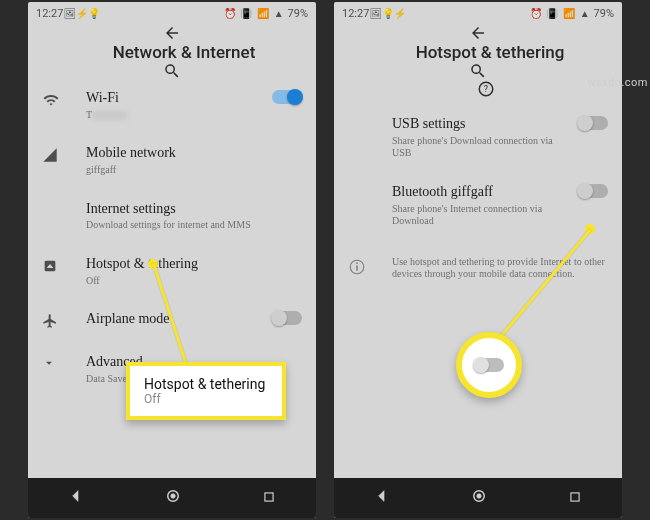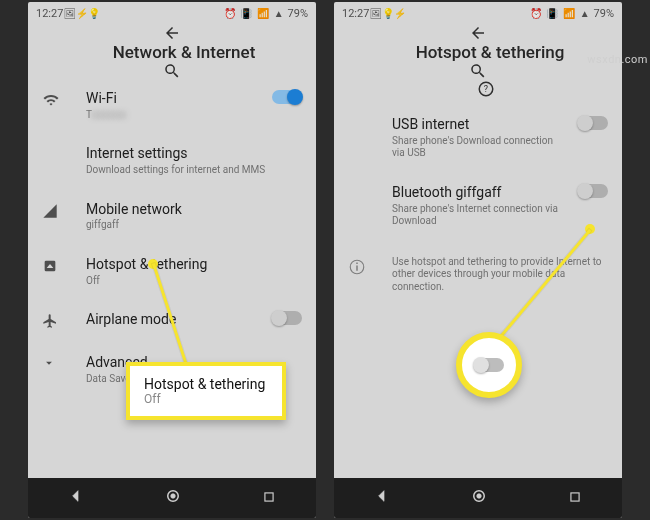--- a/index.html
+++ b/index.html
@@ -74,21 +74,21 @@
   }
   .row-icon {
     width: 44px;
     display:flex;
     align-items:flex-start;
     justify-content:flex-start;
     color:#555;
     font-size:15px;
     padding-top:2px;
   }
-  .row-body { flex:1; }
+  .row-body { flex:1;font-family:Liberation Serif, serif; }
   .row-title {
     font-size: 14px;
     color:#222;
     line-height:1.2;
     margin-bottom:2px;
   }
   .row-sub {
     font-size: 10px;
     color:#7a7a7a;
     line-height:1.25;
@@ -165,21 +165,21 @@
     align-items:center;
     justify-content:center;
   }
   .watermark {
     position:absolute;
     right:2px;
     color:#cfcfcf;
     font-size:11px;
     letter-spacing:0.5px;
   }
-  .watermark.top { top: 53px; }
+  .watermark.top { top: 76px; }
   .status-ic { font-size:10px; }
   .blurred {
     color: transparent;
     text-shadow: 0 0 6px #999;
   }
 </style>
 </head>
 <body>
 
 <div class="canvas">
@@ -225,36 +225,36 @@
         <div class="row-body">
           <div class="row-title">Wi-Fi</div>
           <div class="row-sub"><span>T</span><span class="blurred">xxxxxxx</span></div>
         </div>
         <div class="row-ctrl">
             <div class="toggle on"></div>
           </div>
       </div>
 
       <div class="row">
+        <div class="row-icon">
+            <svg width="16" height="16" viewBox="0 0 24 24">
+              <path fill="#555" d="M2 22h20V2z"></path>
+            </svg>
+          </div>
+        <div class="row-body">
+          <div class="row-title">Mobile network</div>
+          <div class="row-sub">giffgaff</div>
+        </div>
+      </div>
+
+      <div class="row">
         <div class="row-icon"></div>
         <div class="row-body">
           <div class="row-title">Internet settings</div>
           <div class="row-sub">Download settings for internet and MMS</div>
-        </div>
-      </div>
-
-      <div class="row">
-        <div class="row-icon">
-            <svg width="16" height="16" viewBox="0 0 24 24">
-              <path fill="#555" d="M2 22h20V2z"></path>
-            </svg>
-          </div>
-        <div class="row-body">
-          <div class="row-title">Mobile network</div>
-          <div class="row-sub">giffgaff</div>
         </div>
       </div>
 
       <div class="row">
         <div class="row-icon">
             <svg width="16" height="16" viewBox="0 0 24 24">
               <rect x="4" y="4" width="16" height="16" rx="2" fill="#555"></rect>
               <path fill="#e9e9e9" d="M12 9l-5 6h10z"></path>
             </svg>
           </div>
@@ -356,21 +356,21 @@
     <div class="list">
       <div class="row">
         <div class="row-icon"></div>
         <div class="row-body">
         </div>
       </div>
 
       <div class="row">
         <div class="row-icon"></div>
         <div class="row-body">
-          <div class="row-title">USB internet</div>
+          <div class="row-title">USB settings</div>
           <div class="row-sub">Share phone's Download connection via USB</div>
         </div>
         <div class="row-ctrl">
             <div class="toggle"></div>
           </div>
       </div>
 
       <div class="row">
         <div class="row-icon"></div>
         <div class="row-body">

